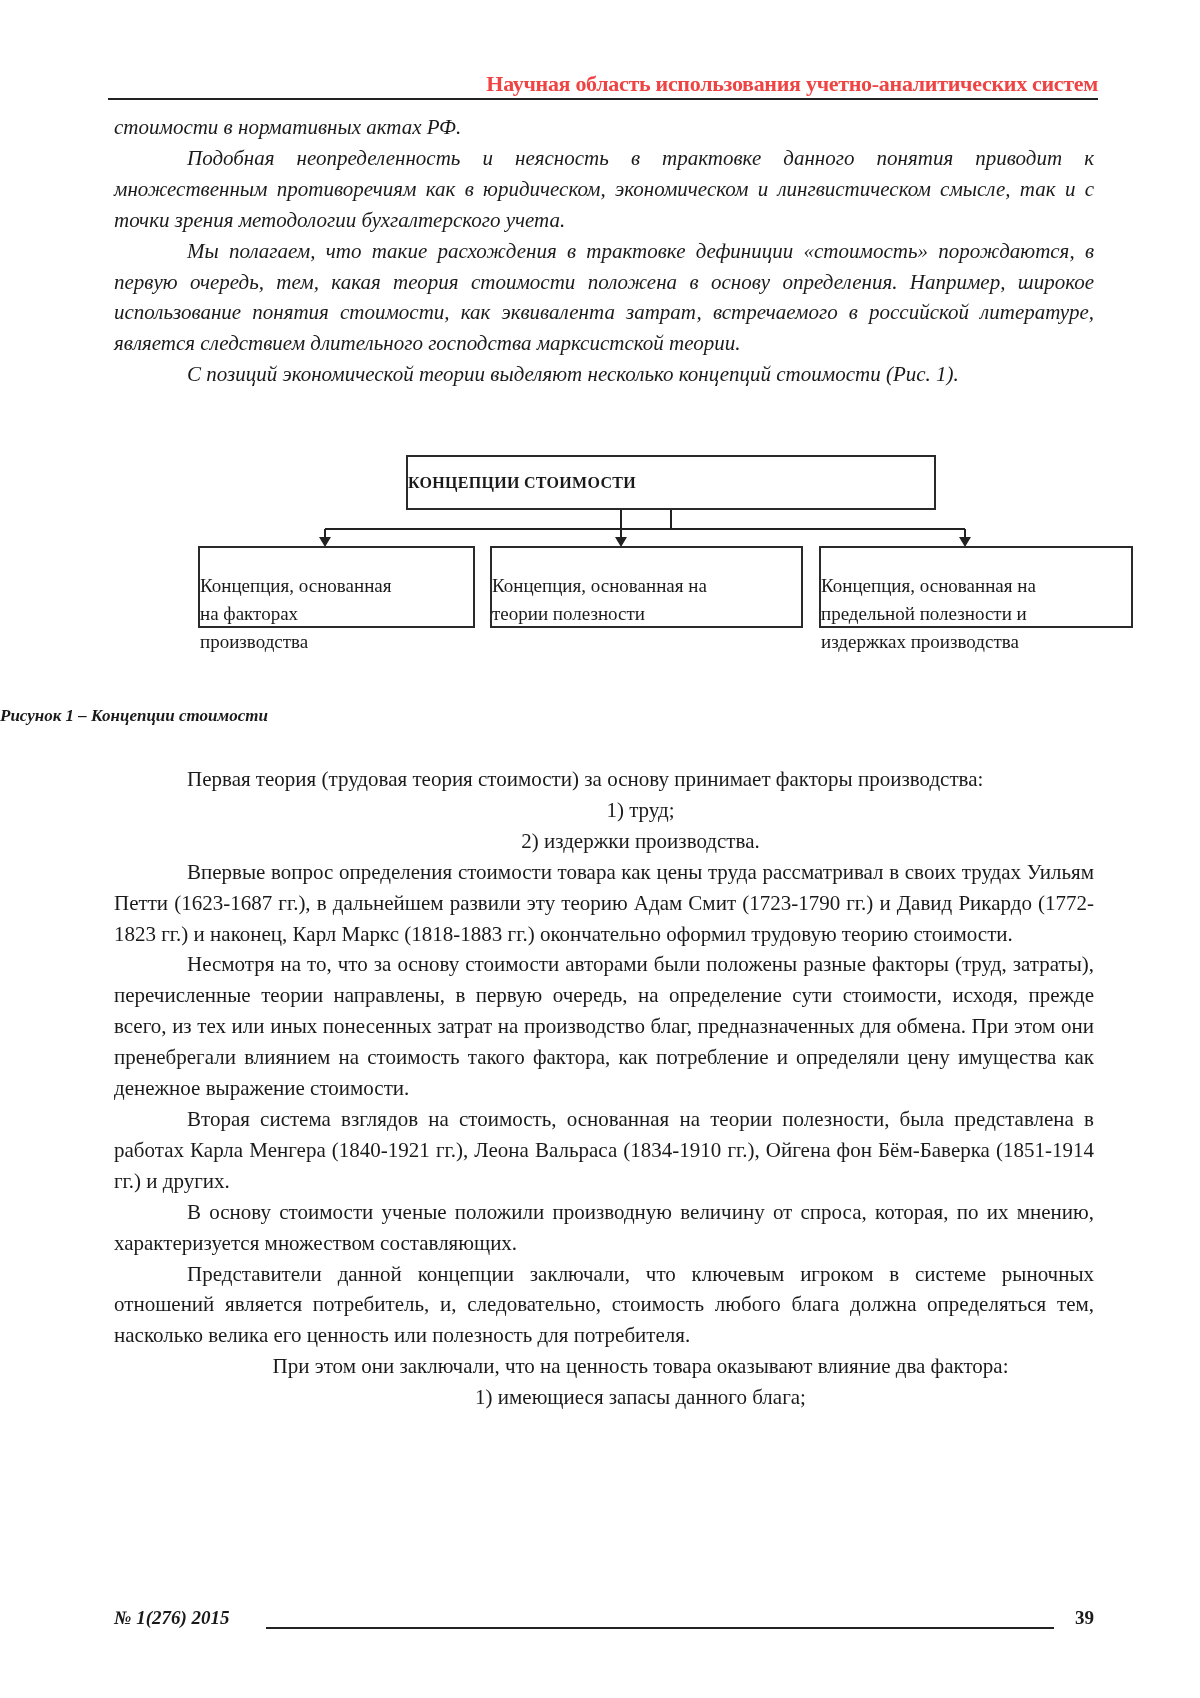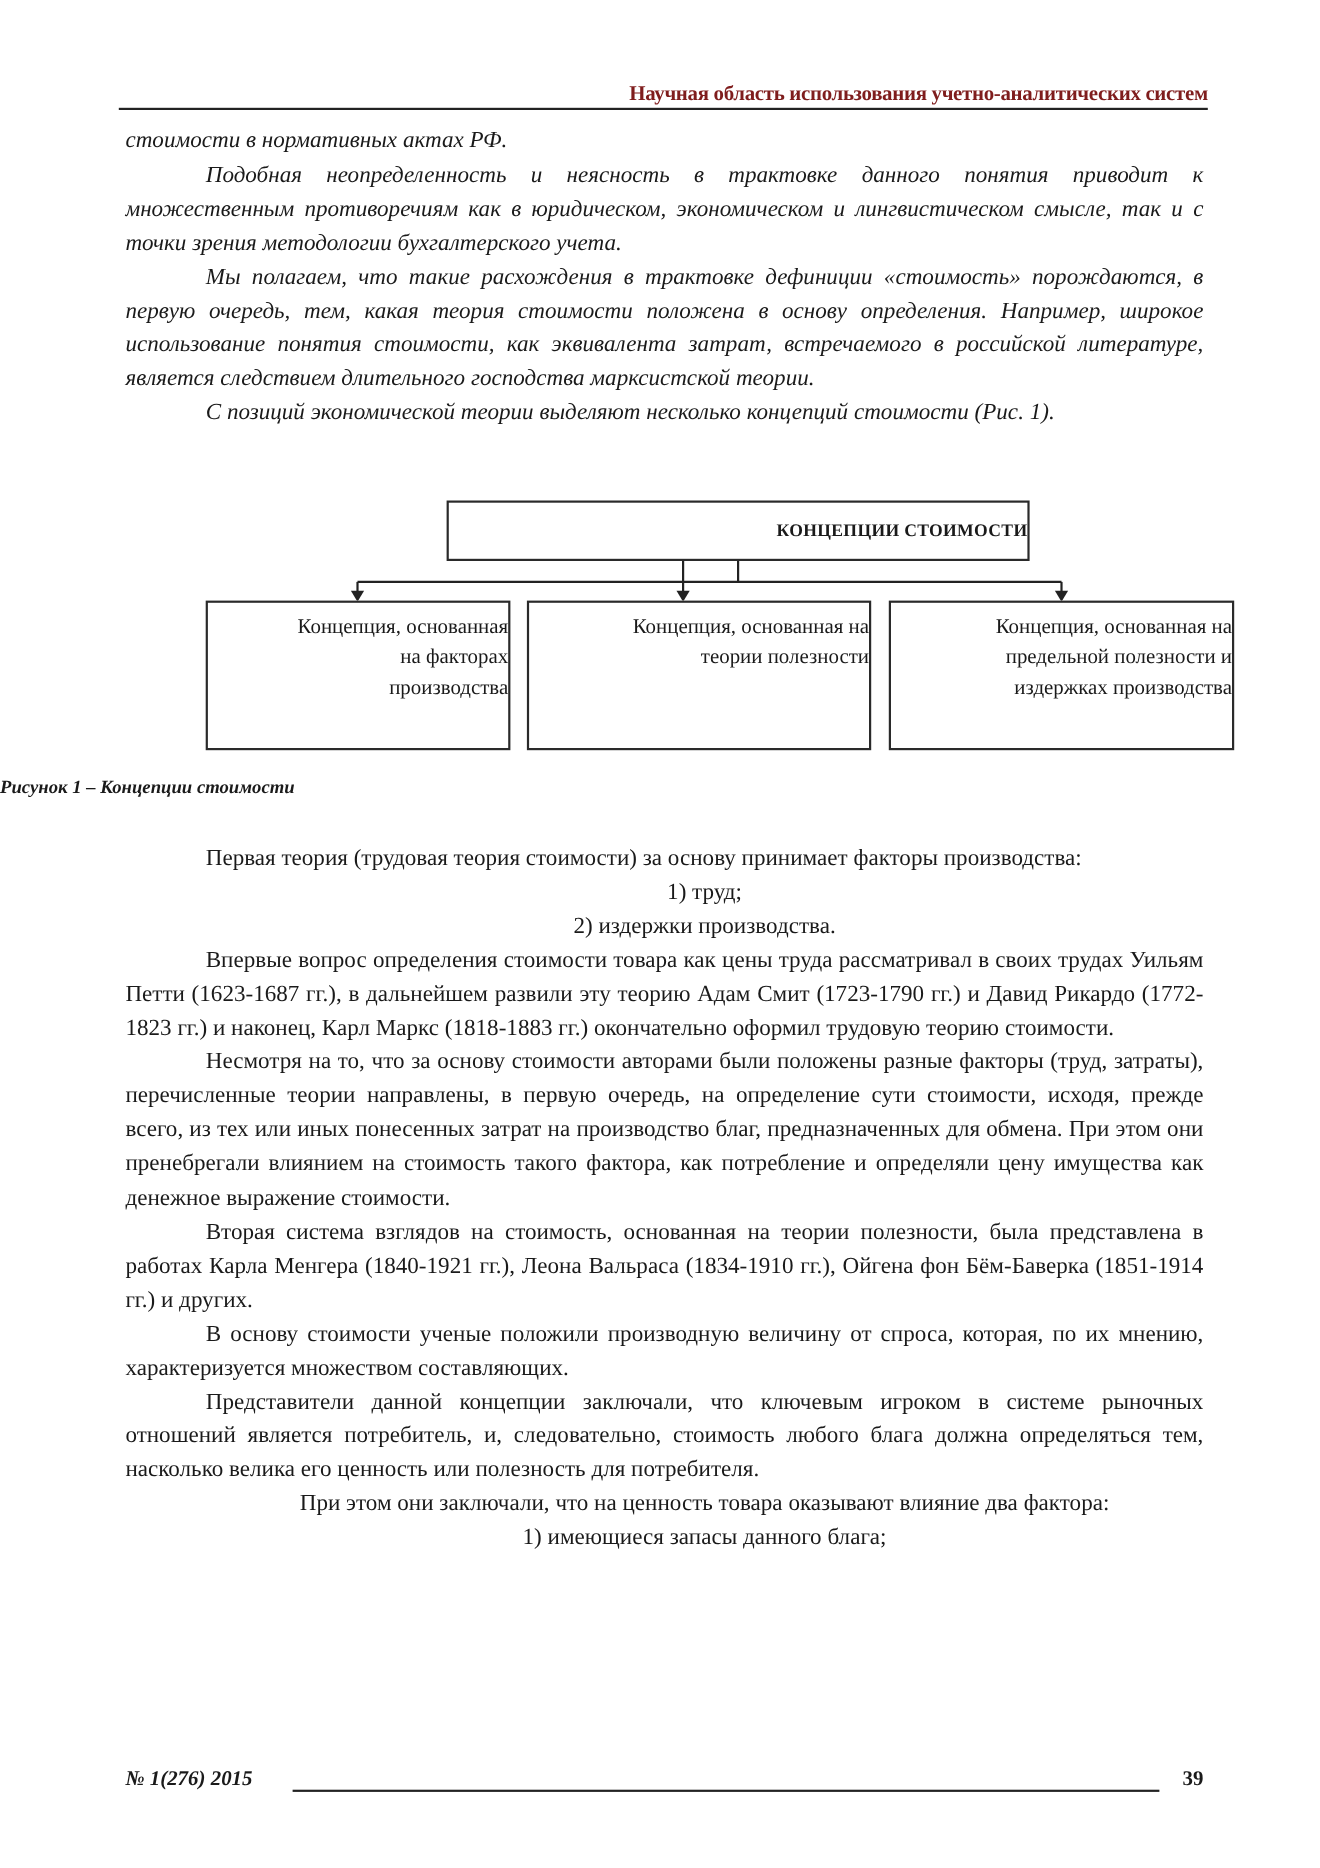--- a/index.html
+++ b/index.html
@@ -6,42 +6,42 @@
   body {
     width: 1200px; height: 1698px; position: relative; overflow: hidden;
     font-family: "Liberation Serif", serif; color: #1a1a1a;
   }
   .page-header {
     position: absolute; left: 108px; top: 72px; width: 990px; height: 26px;
     border-bottom: 2px solid #222;
   }
   .page-header .title {
     position: absolute; right: 0; bottom: 1px;
-    font-family: "Liberation Serif", serif; font-weight: bold; font-size: 19px;
-    letter-spacing: -0.3px; color: #7f1d1d;
+    font-family: "Liberation Serif", serif; font-weight: bold; font-size: 22px;
+    letter-spacing: -0.3px; color: #ef4444;
   }
   .body-text {
     position: absolute; left: 114px; width: 980px;
     font-size: 21px; line-height: 30.9px; text-align: justify;
   }
   .body-text p { margin: 0; }
   .body-text p.indent { text-indent: 73px; }
   .body-text p.list { padding-left: 73px; text-align: center; }
 
   #top-text { top: 112px; font-style: italic; }
 
   .diagram { position: absolute; left: 0; top: 0; width: 1200px; height: 700px; pointer-events: none; }
   .diagram svg { position: absolute; left: 0; top: 0; }
   .box {
     position: absolute; border: 2px solid #2a2a2a; box-sizing: border-box;
-    background: #fff; text-align: right; font-size: 19px; line-height: 28px;
+    background: #fff; text-align: left; font-size: 19px; line-height: 28px;
     pointer-events: auto;
   }
   .box.root { left: 406px; top: 455px; width: 530px; height: 55px; font-weight: bold; font-size: 16px; line-height: 51px; letter-spacing: 0.3px; }
-  .box.child { top: 546px; height: 136px; padding-top: 8px; }
+  .box.child { top: 546px; height: 82px; padding-top: 24px; margin-left: 11px; }
   .box.c1 { left: 187px; width: 277px; }
   .box.c2 { left: 479px; width: 313px; }
   .box.c3 { left: 808px; width: 314px; }
 
   .caption {
     position: absolute; left: 0; width: 1200px; top: 706px; text-align: left;
     font-style: italic; font-weight: bold; font-size: 17px;
   }
 
   #bottom-text { top: 764px; }

